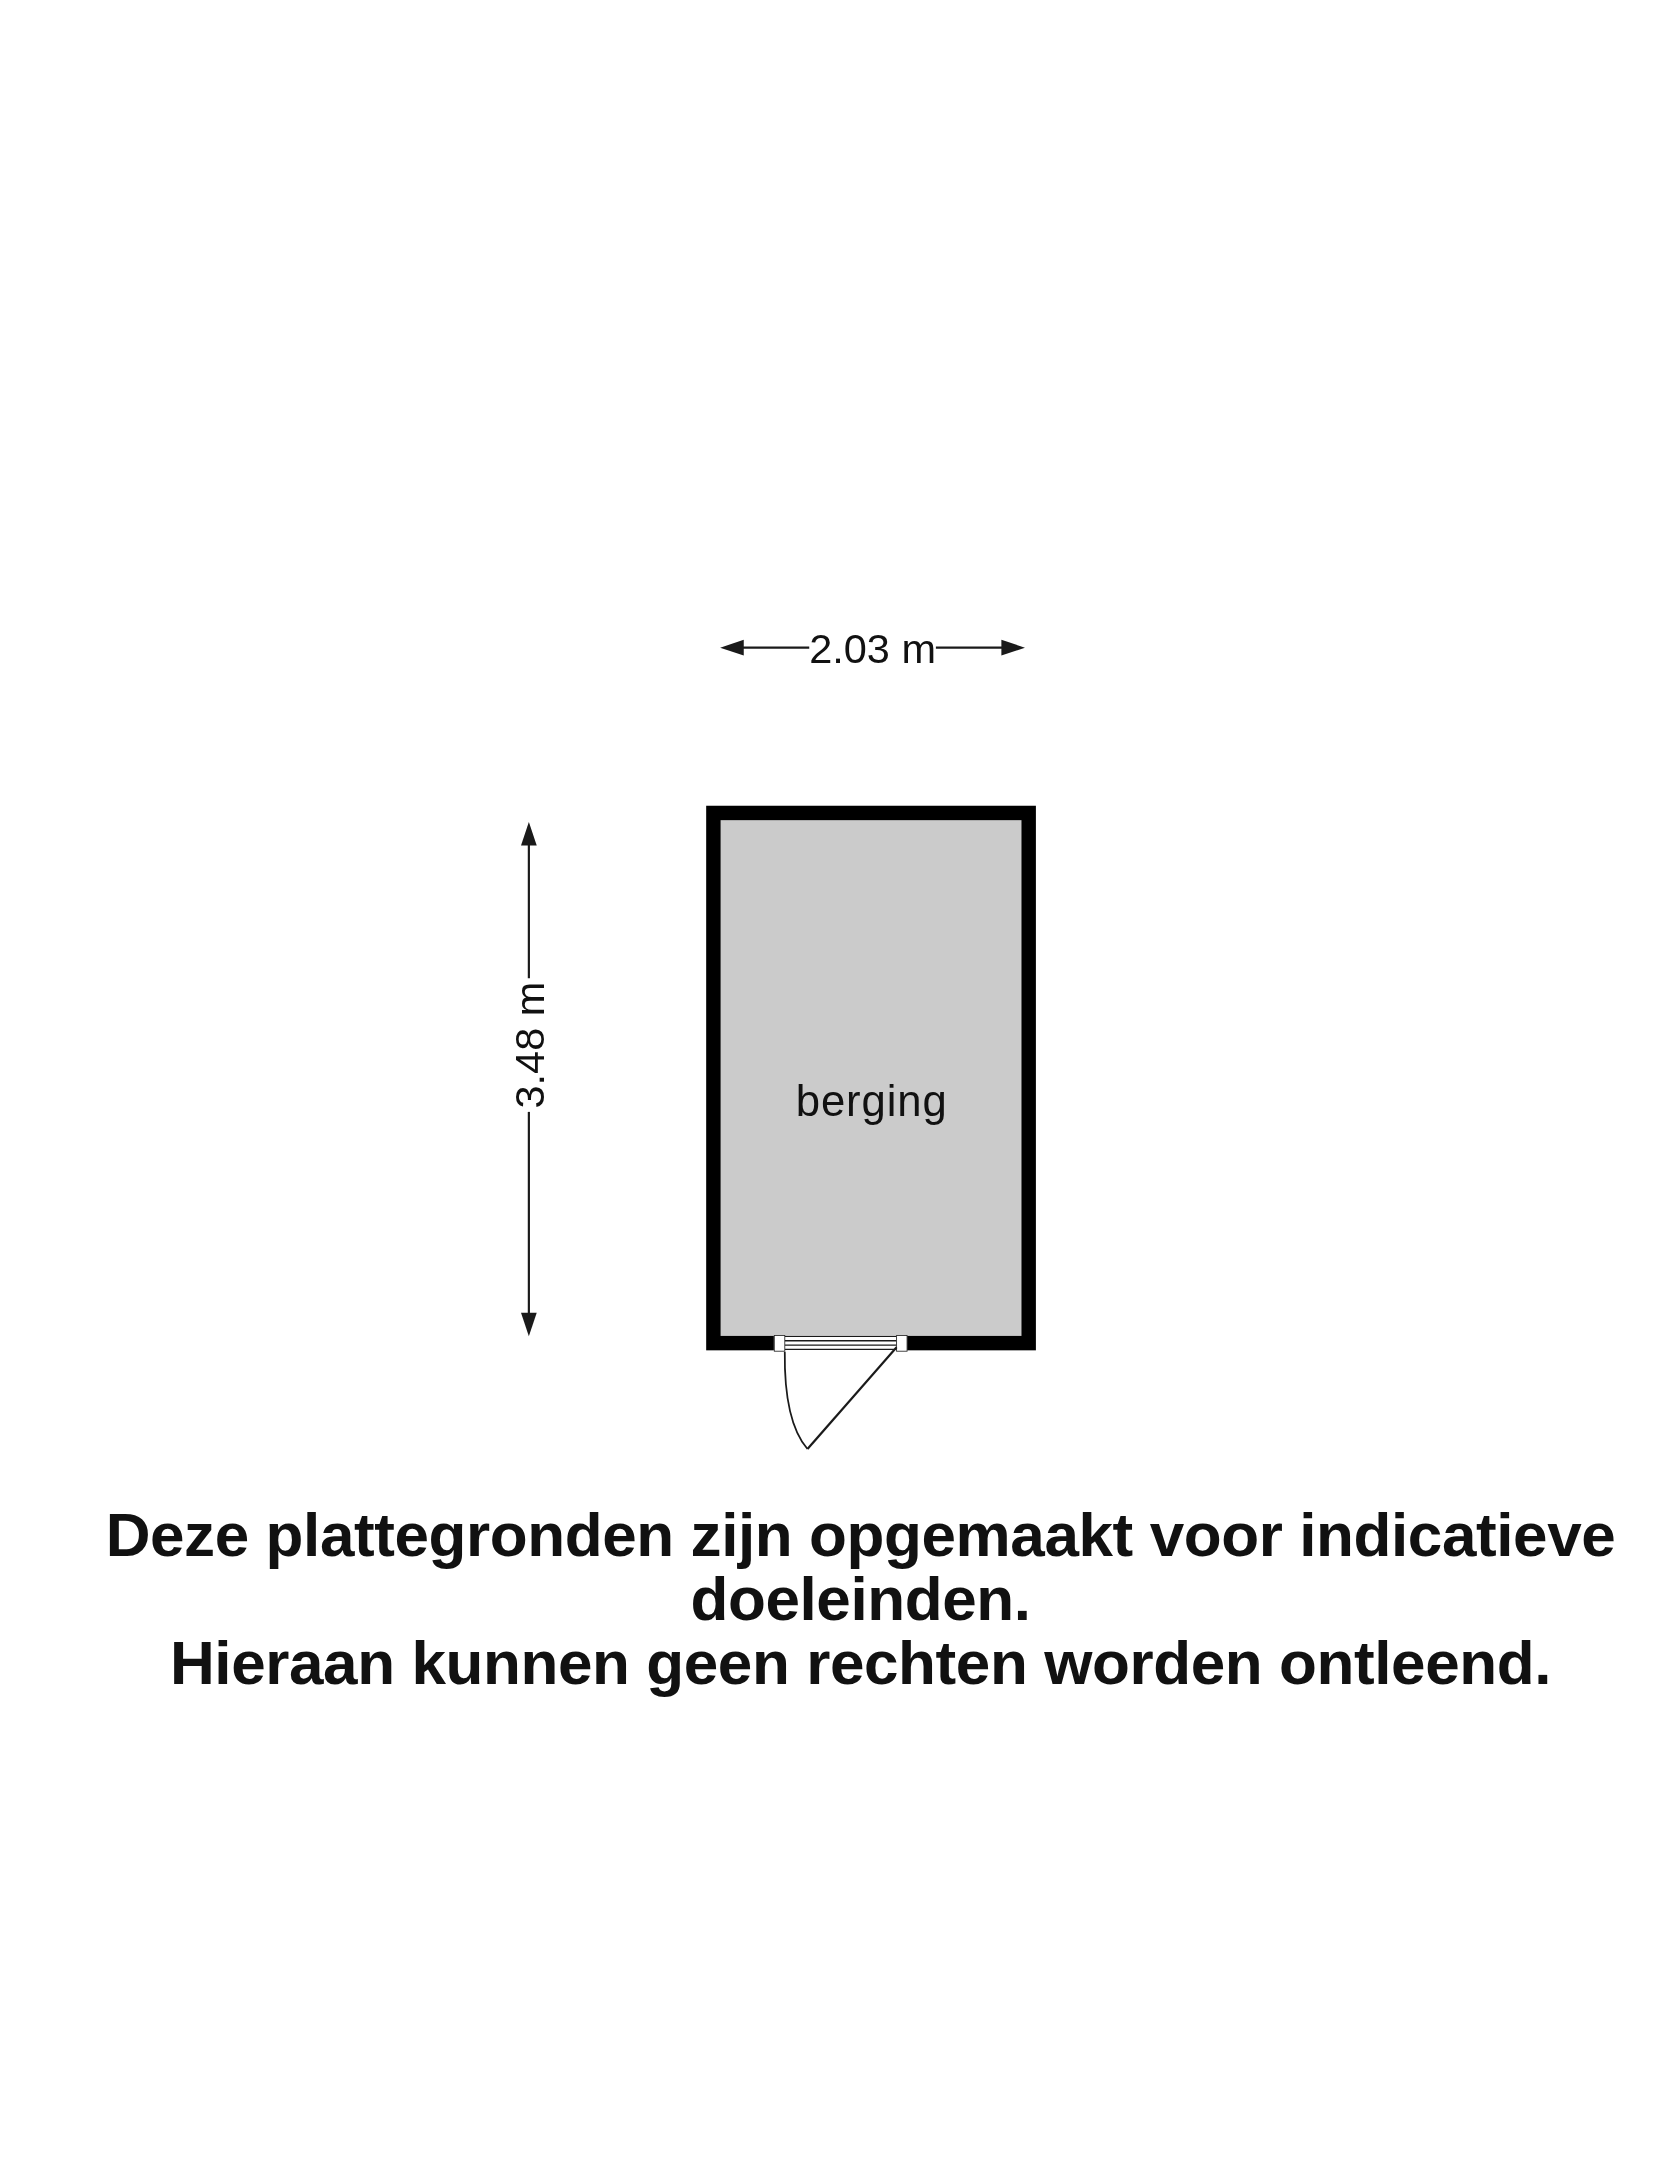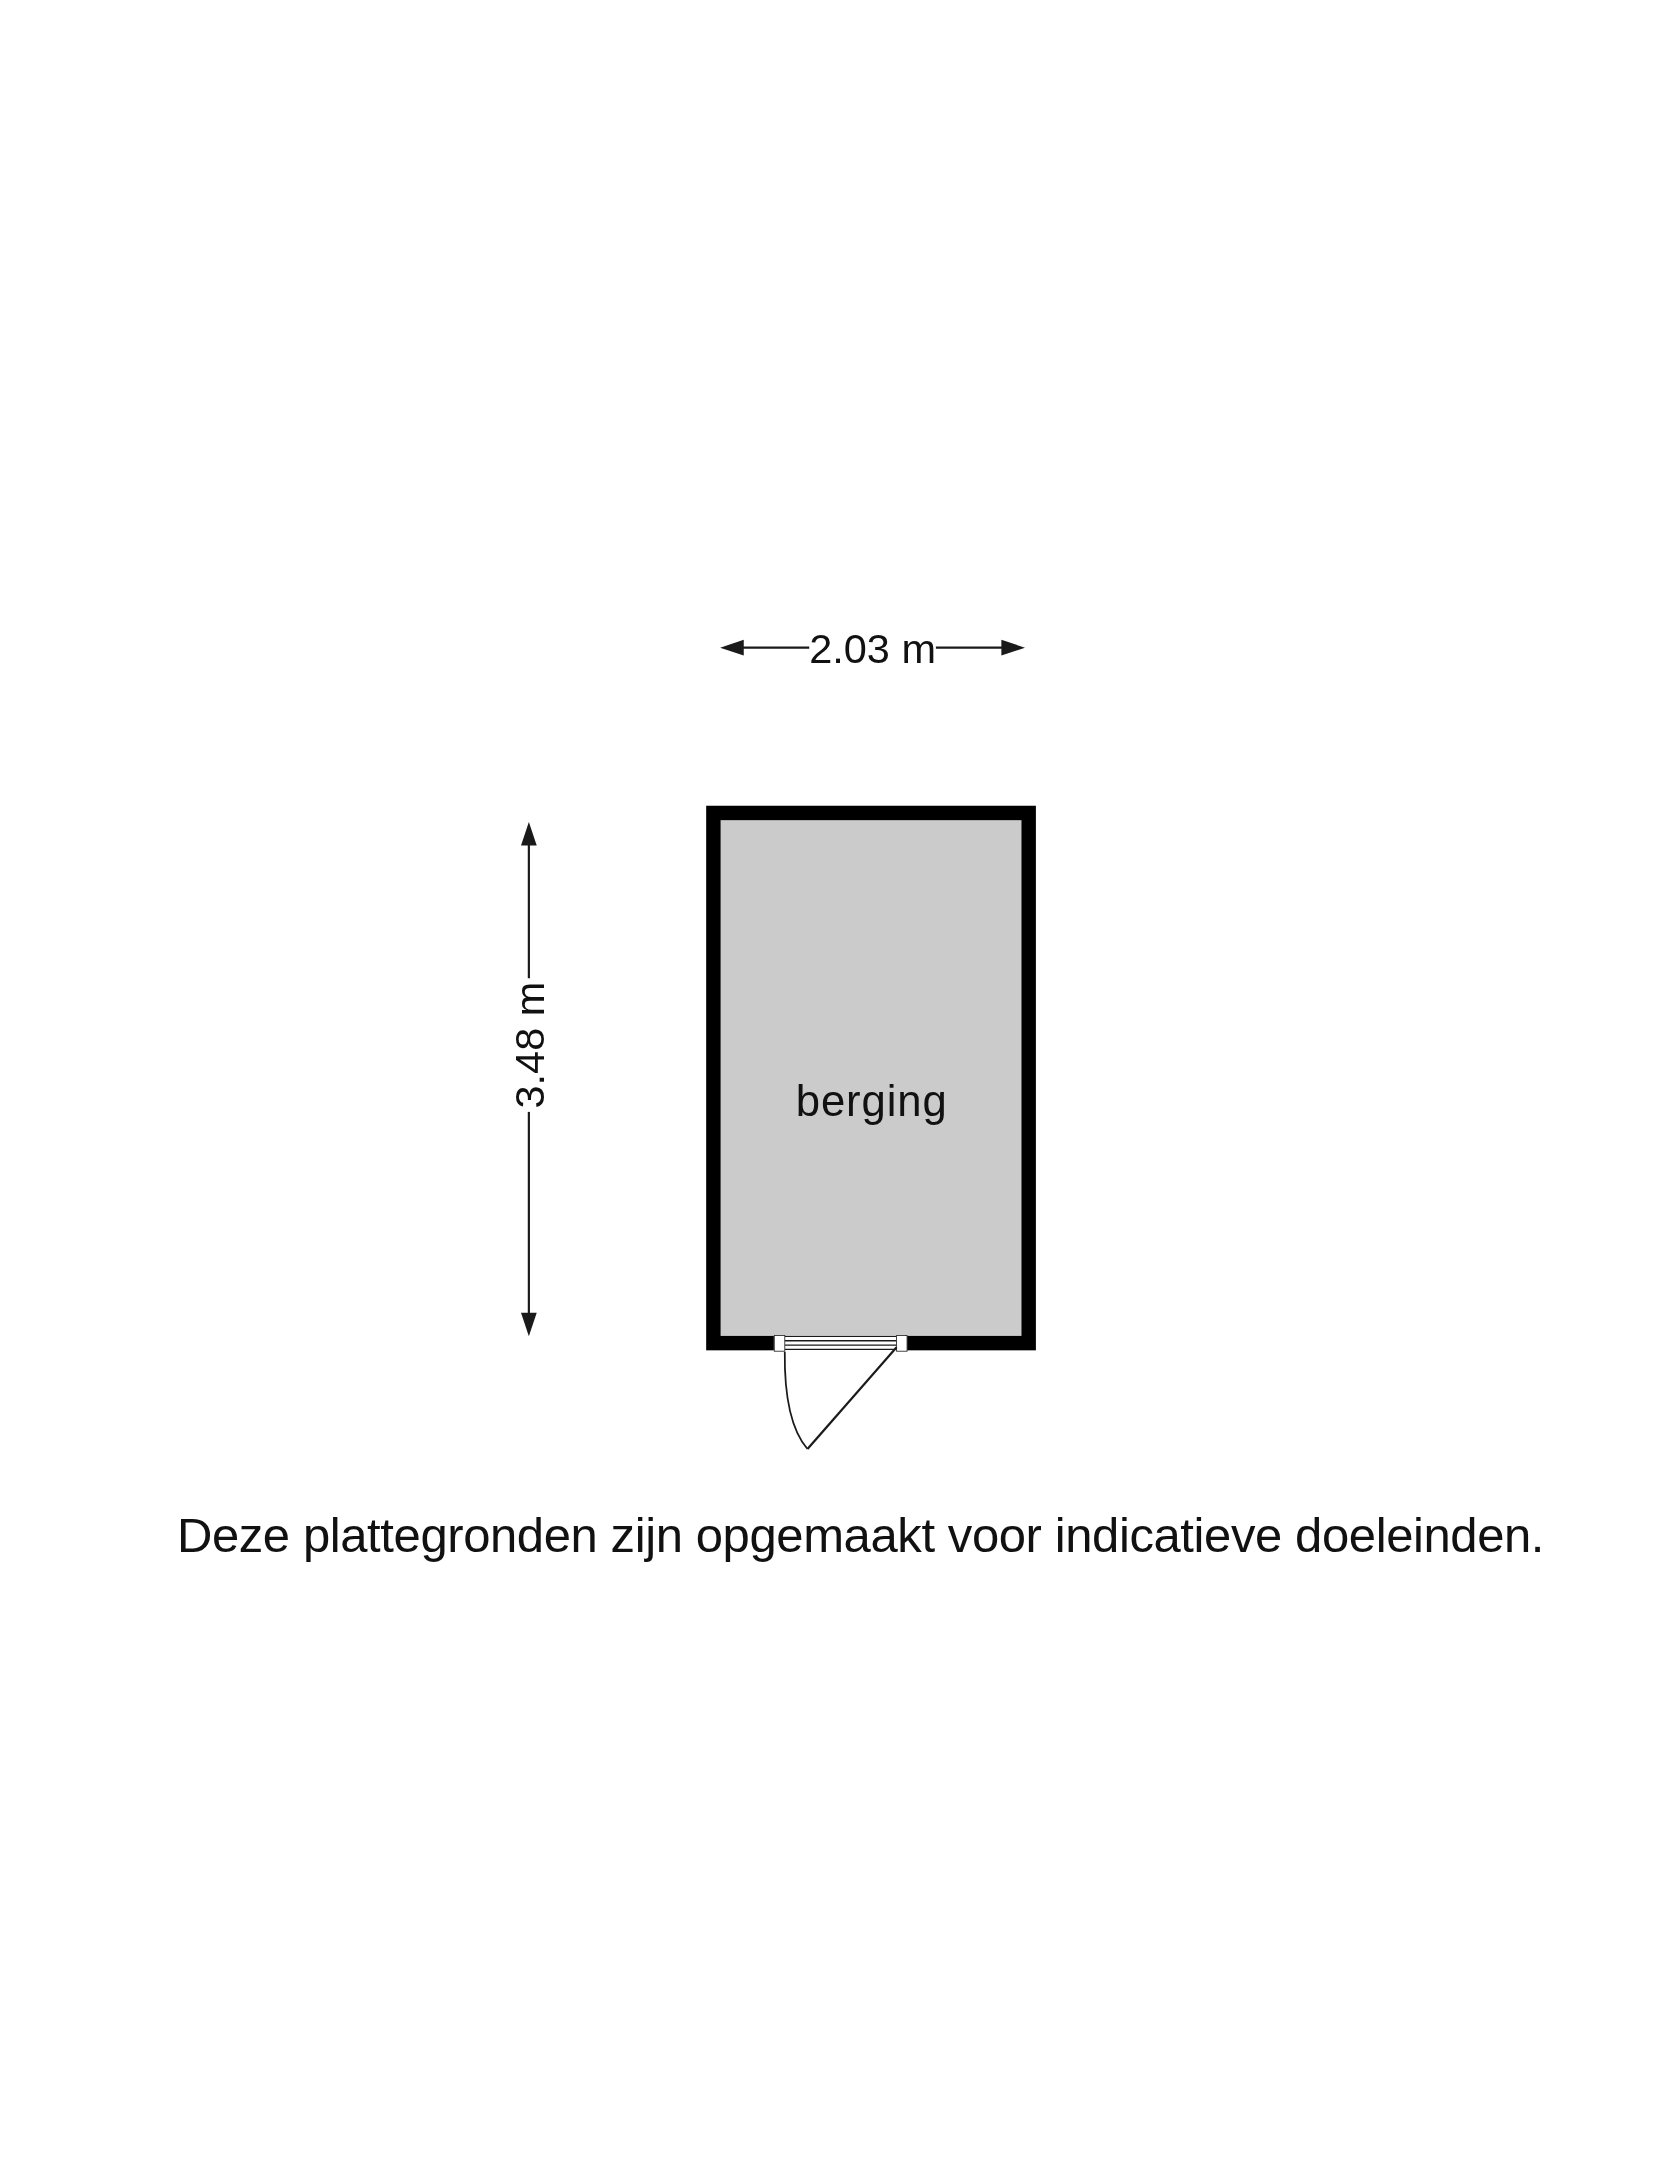--- a/index.html
+++ b/index.html
@@ -44,22 +44,22 @@
   .door-leaf{stroke:var(--line);stroke-width:5;fill:none;}
   .door-arc{stroke:var(--line);stroke-width:4;fill:none;}
 
   .disclaimer{
     position:absolute;
     left:0;
     top:1503px;
     width:1677px;
     text-align:center;
     font-family:"Liberation Sans", sans-serif;
-    font-weight:normal;
-    font-size:49px;
+    font-weight:bold;
+    font-size:62px;
     line-height:64px;
     color:var(--text);
     letter-spacing:-0.4px;
     padding-left:44px;
   }
 </style>
 </head>
 <body>
 
 <div id="canvas">
@@ -99,16 +99,17 @@
       <line class="dimline" x1="1211" y1="1893" x2="1211" y2="2240"></line>
       <line class="dimline" x1="1211" y1="2546" x2="1211" y2="3049"></line>
       <polygon class="arrowhead" points="1211,1882 1193,1936 1229,1936"></polygon>
       <polygon class="arrowhead" points="1211,3060 1193,3006 1229,3006"></polygon>
       <text class="dim-text" x="1245" y="2393" transform="rotate(-90 1245 2393)">3.48 m</text>
     </g>
   </svg>
 
   <div class="disclaimer">
     <div>Deze plattegronden zijn opgemaakt voor indicatieve doeleinden.</div>
+    <div>Hieraan kunnen geen rechten worden ontleend.</div>
   </div>
 
 </div>
 
 
 </body></html>

